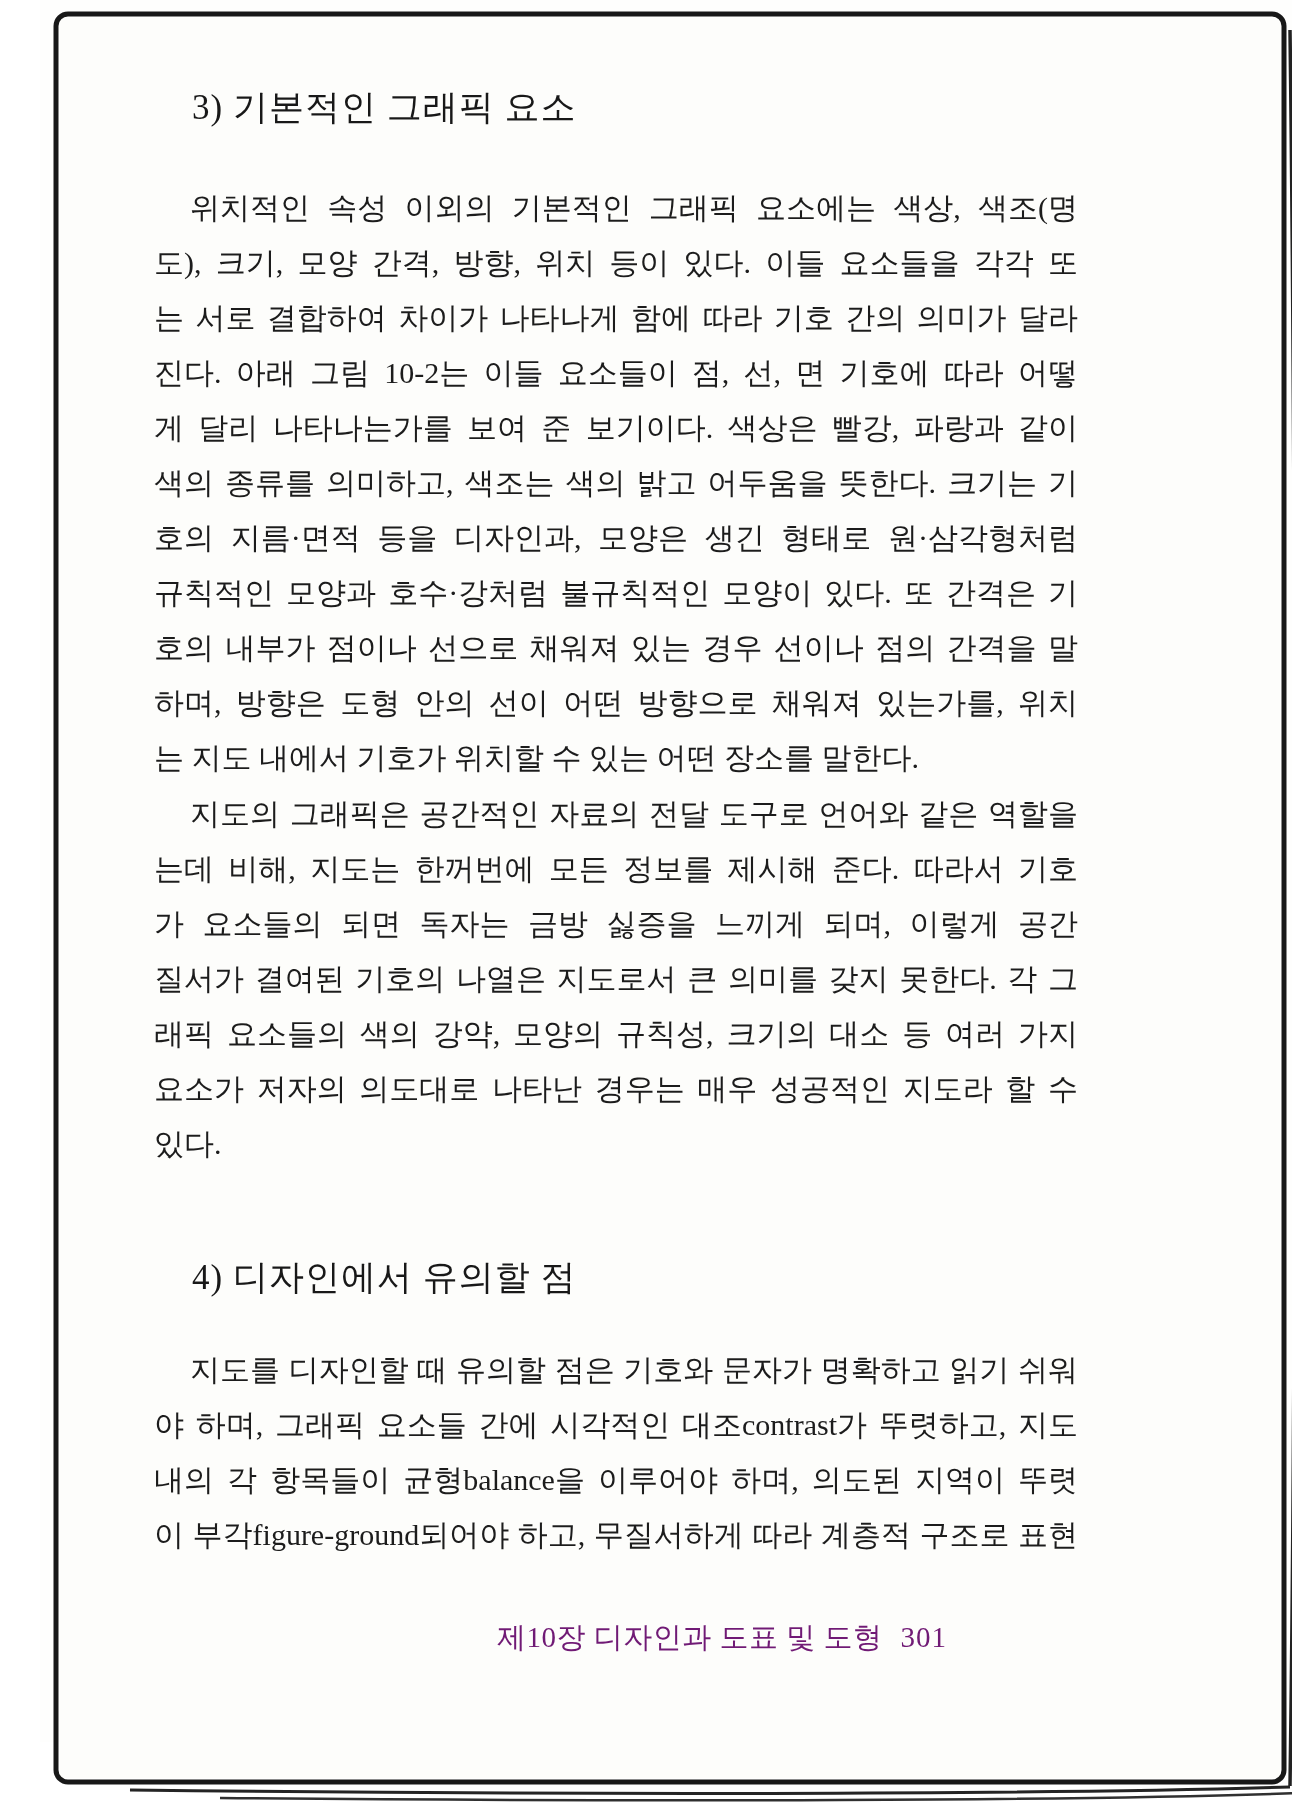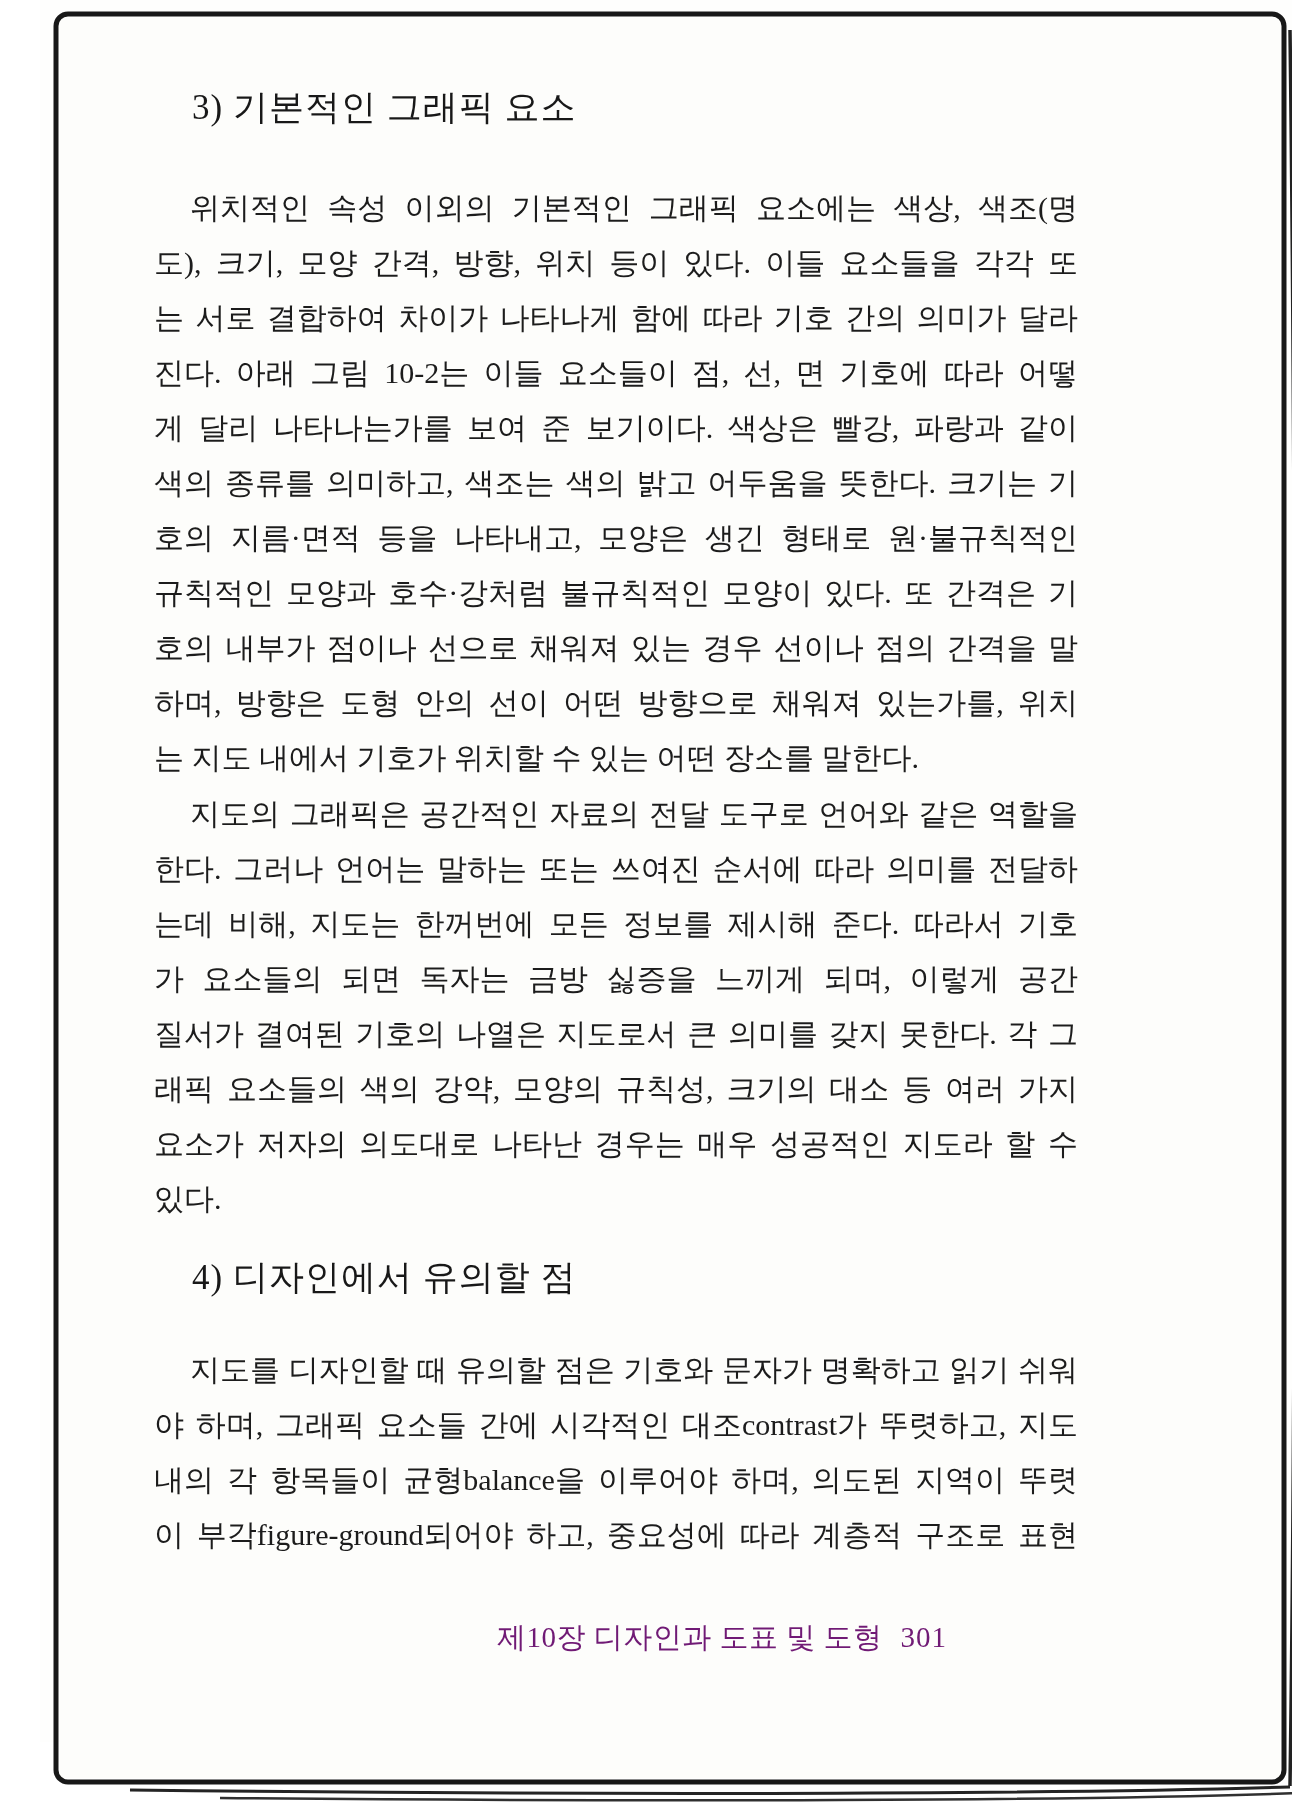--- a/index.html
+++ b/index.html
@@ -98,44 +98,43 @@
 
   <div class="heading heading-3">3) 기본적인 그래픽 요소</div>
 
   <div class="paragraph para-1">
       <div class="line">위치적인 속성 이외의 기본적인 그래픽 요소에는 색상, 색조(명</div>
       <div class="line">도), 크기, 모양 간격, 방향, 위치 등이 있다. 이들 요소들을 각각 또</div>
       <div class="line">는 서로 결합하여 차이가 나타나게 함에 따라 기호 간의 의미가 달라</div>
       <div class="line">진다. 아래 그림 10-2는 이들 요소들이 점, 선, 면 기호에 따라 어떻</div>
       <div class="line">게 달리 나타나는가를 보여 준 보기이다. 색상은 빨강, 파랑과 같이</div>
       <div class="line">색의 종류를 의미하고, 색조는 색의 밝고 어두움을 뜻한다. 크기는 기</div>
-      <div class="line">호의 지름·면적 등을 나타내고, 모양은 생긴 형태로 원·불규칙적인</div>
+      <div class="line">호의 지름·면적 등을 디자인과, 모양은 생긴 형태로 원·삼각형처럼</div>
       <div class="line">규칙적인 모양과 호수·강처럼 불규칙적인 모양이 있다. 또 간격은 기</div>
       <div class="line">호의 내부가 점이나 선으로 채워져 있는 경우 선이나 점의 간격을 말</div>
       <div class="line">하며, 방향은 도형 안의 선이 어떤 방향으로 채워져 있는가를, 위치</div>
       <div class="line last">는 지도 내에서 기호가 위치할 수 있는 어떤 장소를 말한다.</div>
     </div>
 
   <div class="paragraph para-2">
       <div class="line">지도의 그래픽은 공간적인 자료의 전달 도구로 언어와 같은 역할을</div>
-      <div class="line">한다. 그러나 언어는 말하는 또는 쓰여진 순서에 따라 의미를 전달하</div>
       <div class="line">는데 비해, 지도는 한꺼번에 모든 정보를 제시해 준다. 따라서 기호</div>
       <div class="line">가 요소들의 되면 독자는 금방 싫증을 느끼게 되며, 이렇게 공간</div>
       <div class="line">질서가 결여된 기호의 나열은 지도로서 큰 의미를 갖지 못한다. 각 그</div>
       <div class="line">래픽 요소들의 색의 강약, 모양의 규칙성, 크기의 대소 등 여러 가지</div>
       <div class="line">요소가 저자의 의도대로 나타난 경우는 매우 성공적인 지도라 할 수</div>
       <div class="line last">있다.</div>
     </div>
 
   <div class="heading heading-4">4) 디자인에서 유의할 점</div>
 
   <div class="paragraph para-3">
       <div class="line">지도를 디자인할 때 유의할 점은 기호와 문자가 명확하고 읽기 쉬워</div>
       <div class="line">야 하며, 그래픽 요소들 간에 시각적인 대조contrast가 뚜렷하고, 지도</div>
       <div class="line">내의 각 항목들이 균형balance을 이루어야 하며, 의도된 지역이 뚜렷</div>
-      <div class="line">이 부각figure-ground되어야 하고, 중요성에 따라 계층적 구조로 표현</div>
+      <div class="line">이 부각figure-ground되어야 하고, 무질서하게 따라 계층적 구조로 표현</div>
     </div>
 
   <div class="footer">
     <span>제10장 디자인과 도표 및 도형</span><span class="page-num">301</span>
   </div>
 
 </div>
 
 </body></html>

